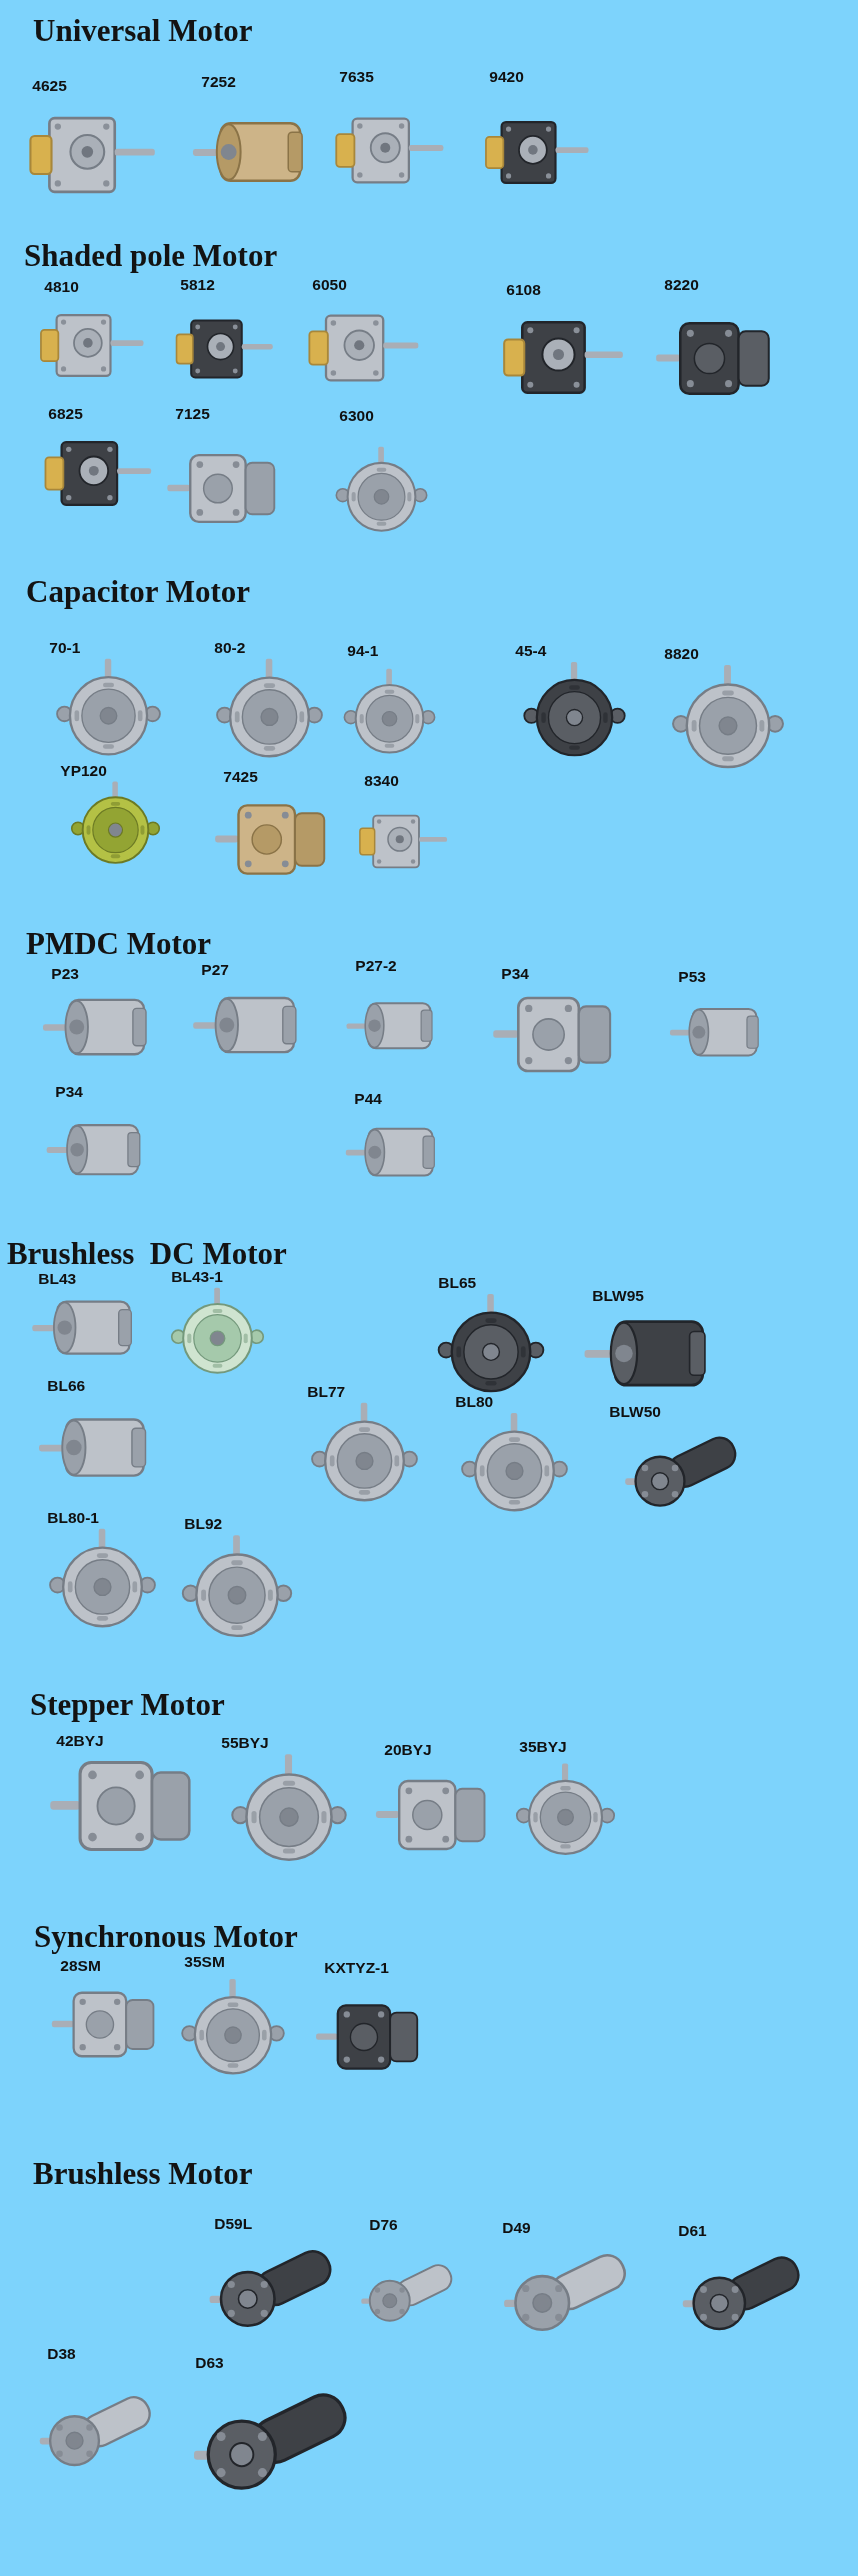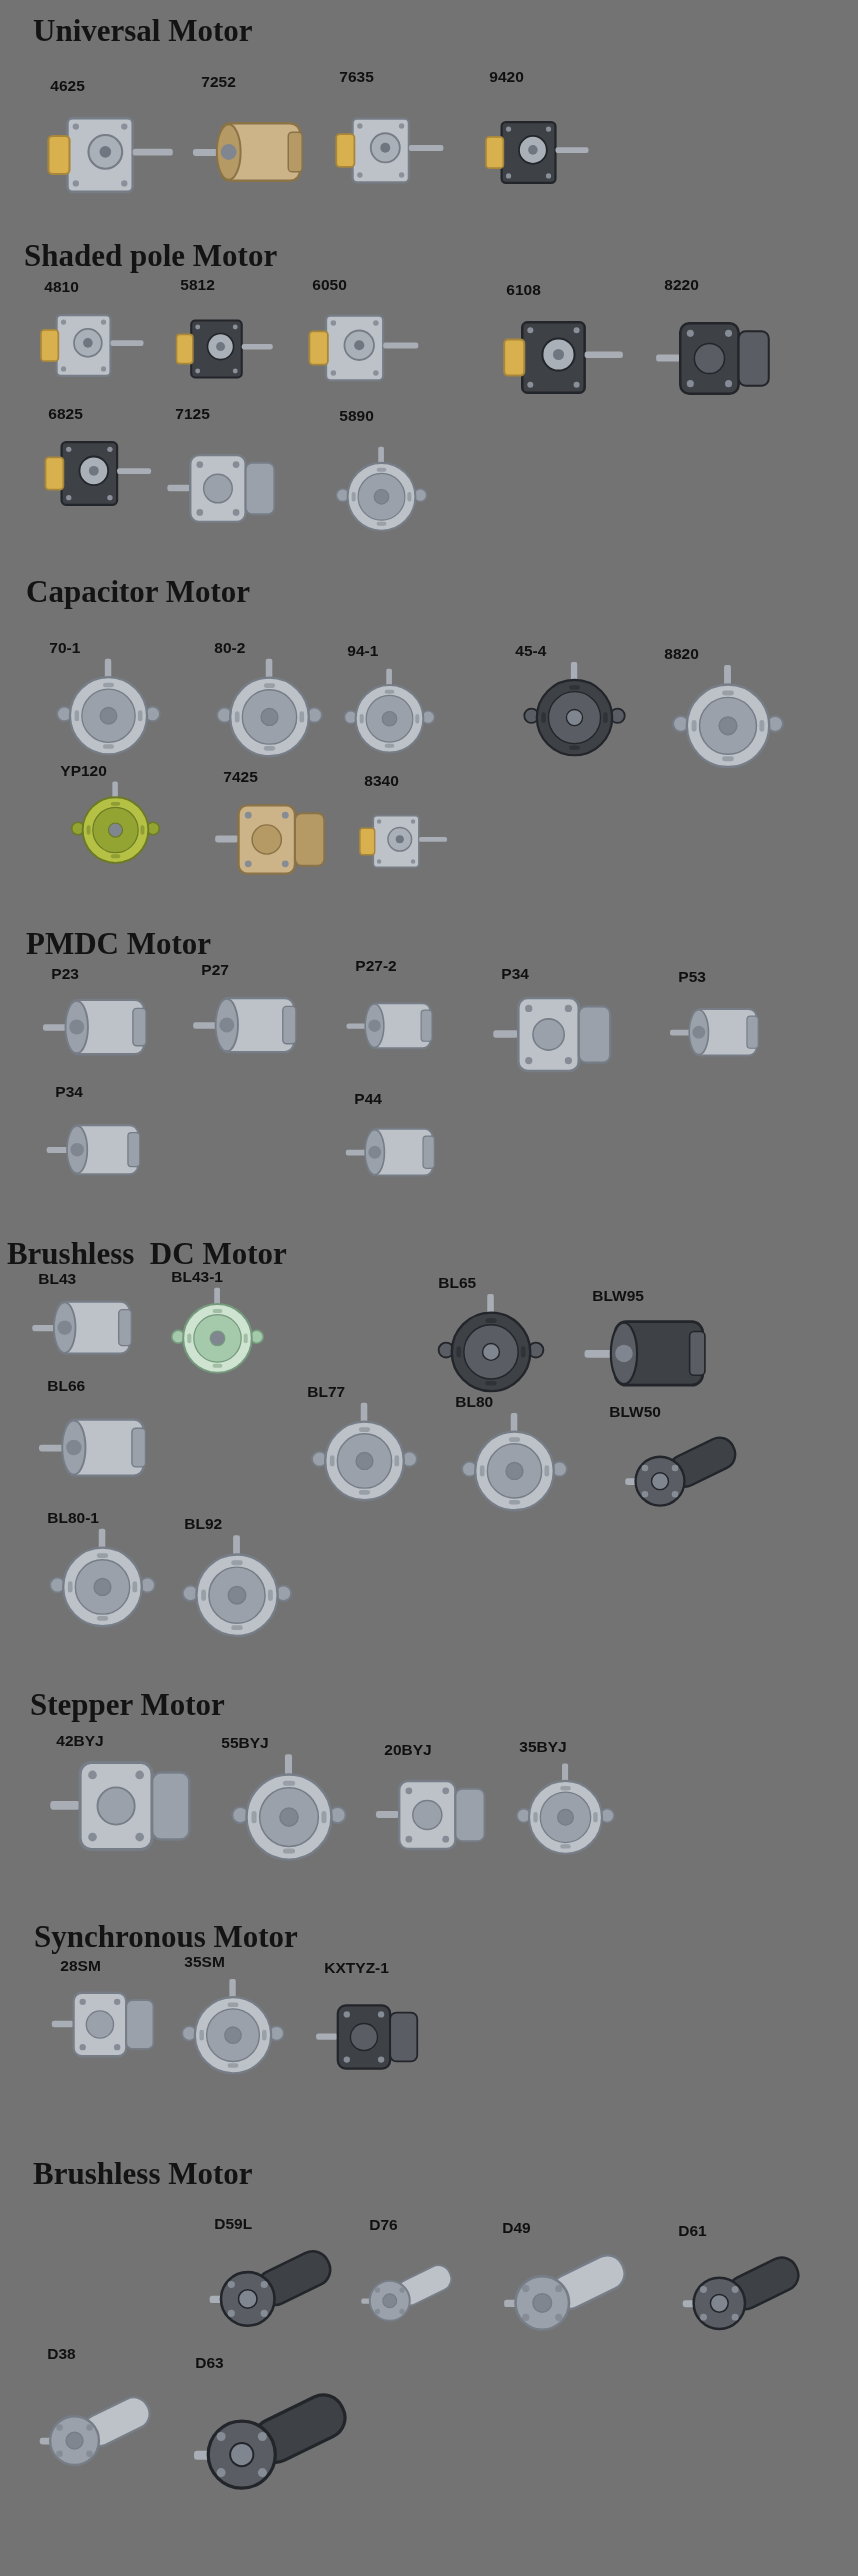--- a/index.html
+++ b/index.html
@@ -1,20 +1,20 @@
 <!DOCTYPE html>
 <html style="font-size:13.7px"><head>
 <meta charset="utf-8">
 <style>
   * { margin:0; padding:0; box-sizing:border-box; }
   html,body { background:#ffffff; }
   body { font-family:"Liberation Sans", sans-serif; }
   #page {
     position:relative; width:859px; height:2576px;
-    background:#737373; overflow:hidden;
+    background:#7dd3fc; overflow:hidden;
   }
   .sec {
     position:absolute;
     font-family:"Liberation Serif", serif;
     font-weight:700; font-size:31px; color:#131313;
     white-space:pre; line-height:1.1;
   }
   .item {
     position:absolute; display:flex; flex-direction:column;
     --body:#bdc2c9; --cap:#9aa1aa; --line:#767d86; --coil:#d8b14e;
@@ -97,21 +97,21 @@
 
   <h2 class="sec" style="left:33px;top:13.7px">Universal Motor</h2>
   <h2 class="sec" style="left:24px;top:239px">Shaded pole Motor</h2>
   <h2 class="sec" style="left:26px;top:575px">Capacitor Motor</h2>
   <h2 class="sec" style="left:26px;top:927px">PMDC Motor</h2>
   <h2 class="sec" style="left:6.9px;top:1237px">Brushless  DC Motor</h2>
   <h2 class="sec" style="left:30px;top:1688px">Stepper Motor</h2>
   <h2 class="sec" style="left:34px;top:1920px">Synchronous Motor</h2>
   <h2 class="sec" style="left:33px;top:2157px">Brushless Motor</h2>
 
-  <div class="item" style="left:40px;top:76px;width:137px;height:139px" data-tone="light">
+  <div class="item" style="left:22px;top:76px;width:137px;height:139px" data-tone="light">
     <div class="lbl">4625</div>
     <svg class="pic" viewBox="0 0 160 140" width="137" height="120">
         <use href="#motor-cframe"></use>
       </svg>
   </div>
   <div class="item" style="left:191px;top:72px;width:129px;height:143px" data-tone="brass">
     <div class="lbl">7252</div>
     <svg class="pic" viewBox="0 0 150 144" width="129" height="124">
         <use href="#motor-side"></use>
       </svg>
@@ -165,21 +165,21 @@
         <use href="#motor-cframe"></use>
       </svg>
   </div>
   <div class="item" style="left:165px;top:404px;width:125px;height:150px" data-tone="light">
     <div class="lbl">7125</div>
     <svg class="pic" viewBox="0 0 145 153" width="125" height="131">
         <use href="#motor-boxy"></use>
       </svg>
   </div>
   <div class="item" style="left:329px;top:406px;width:105px;height:148px" data-tone="light">
-    <div class="lbl">5890</div>
+    <div class="lbl">6300</div>
     <svg class="pic" viewBox="0 0 122 150" width="105" height="129">
         <use href="#motor-front"></use>
       </svg>
   </div>
 
   <div class="item" style="left:39px;top:638px;width:139px;height:120px" data-tone="light">
     <div class="lbl">70-1</div>
     <svg class="pic" viewBox="0 0 162 118" width="139" height="101">
         <use href="#motor-front"></use>
       </svg>

